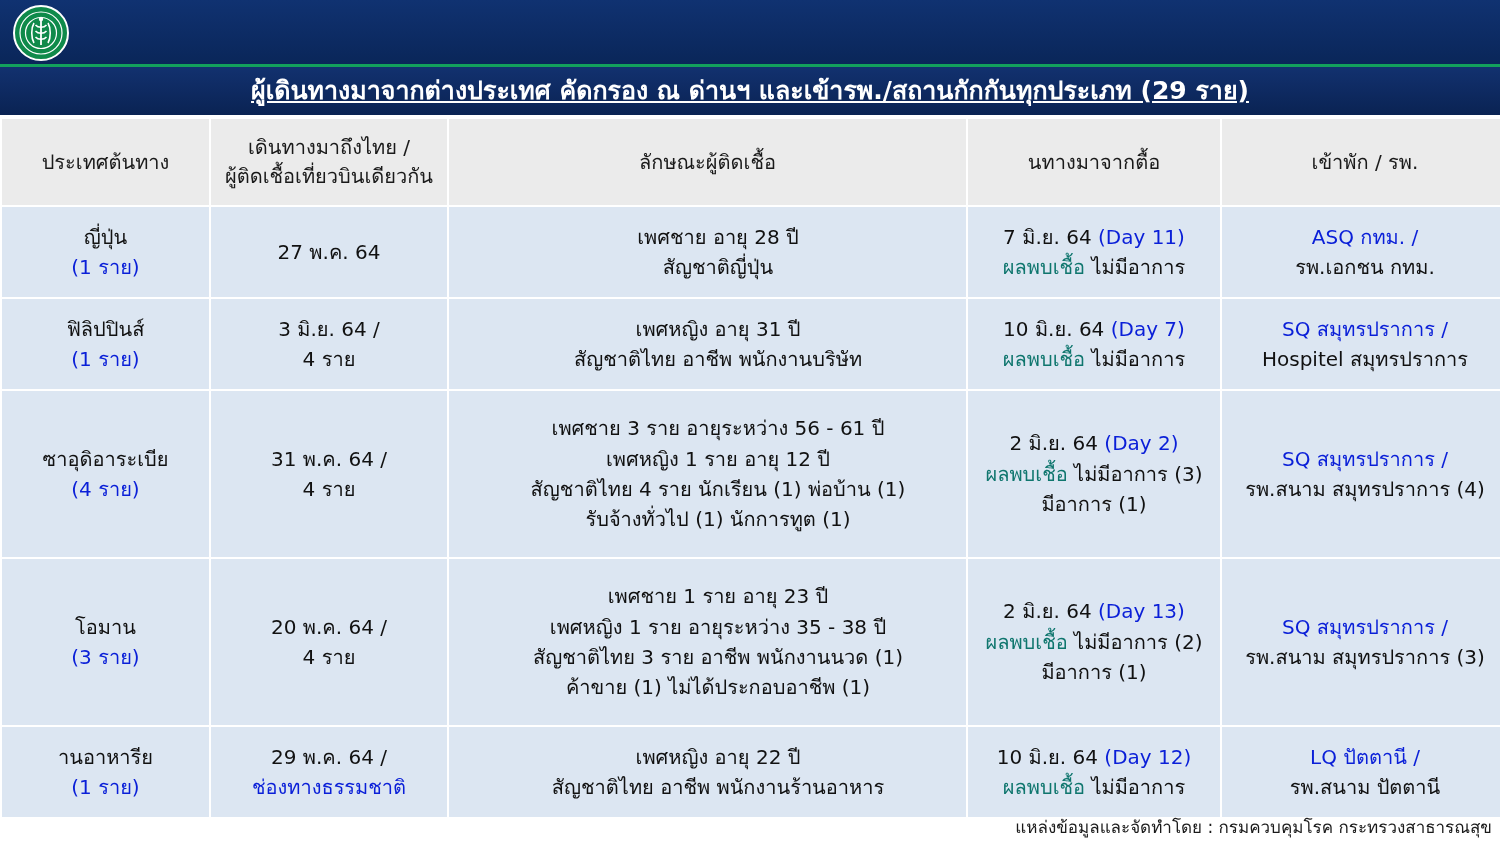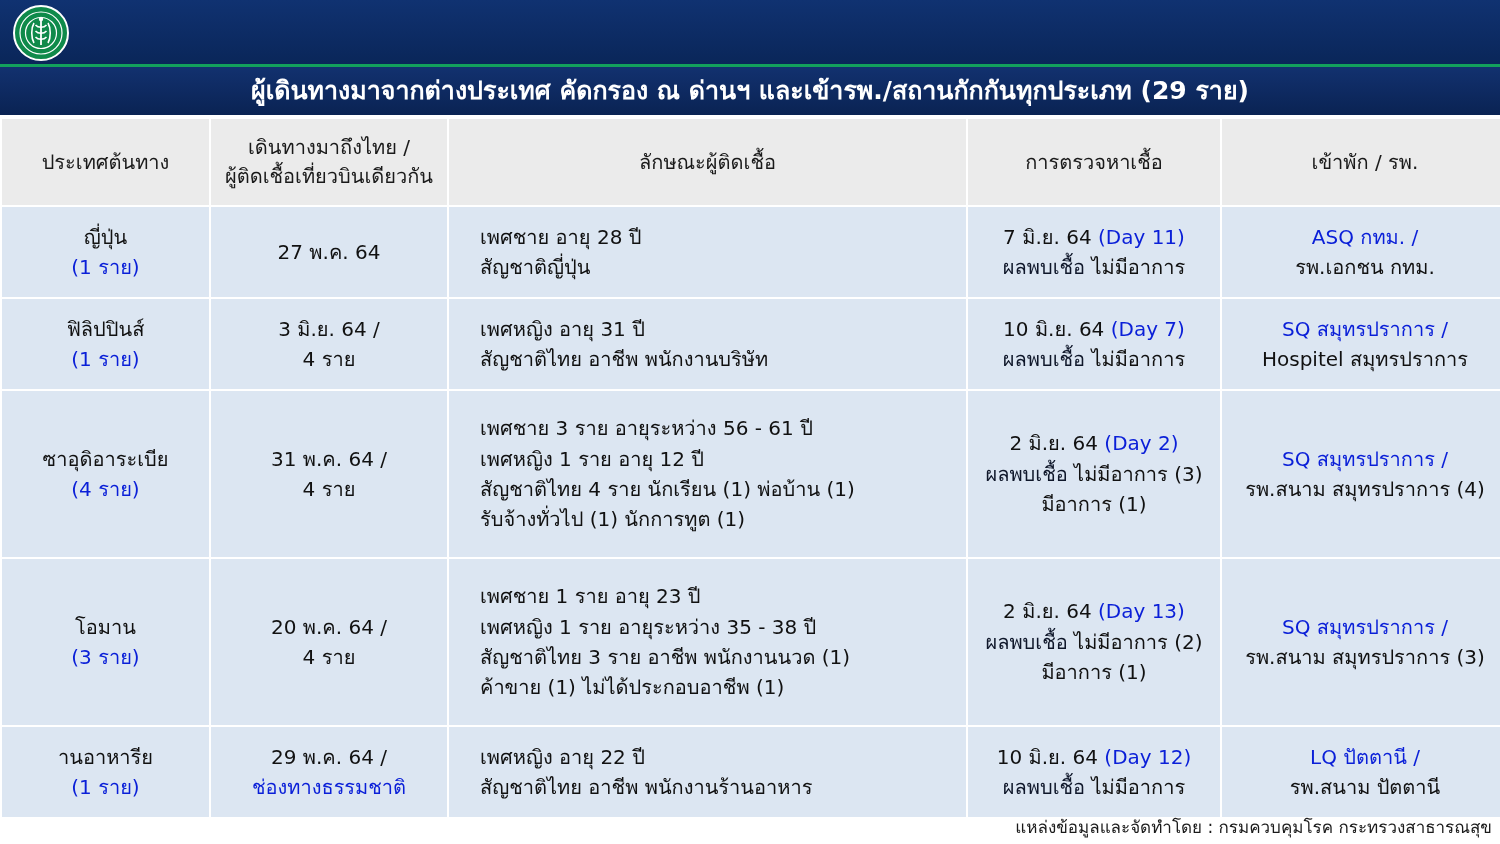--- a/index.html
+++ b/index.html
@@ -56,20 +56,21 @@
     display: flex;
     align-items: center;
     justify-content: center;
   }
   .subtitle-text {
     font-size: 25px;
     font-weight: bold;
     color: #ffffff;
     line-height: 1;
     padding-bottom: 2px;
+    text-decoration: underline;
   }
 
   
   .table {
     width: 1500px;
     border-collapse: separate;
     border-spacing: 2px 2px;
     table-layout: fixed;
     margin-top: 2px;
   }
@@ -92,27 +93,27 @@
   }
   .table td {
     background: #dce6f2;
     font-size: 20px;
     color: #111111;
     vertical-align: middle;
     padding: 8px 10px;
     line-height: 1.52;
   }
   td.center { text-align: center; }
-  td.left { text-align: left; padding-left: 31px; }
+  td.left { text-align: center; padding-left: 31px; }
 
   .country-name { display: block; }
   .country-count { display: block; color: #0a1fd8; }
 
   .blue { color: #0a1fd8; }
-  .red { color: #0f172a; }
+  .red { color: #0f766e; }
   .line { display: block; white-space: nowrap; }
 
   .r-small { height: 90px; }
   .r-large { height: 166px; }
 
   
   .footer {
     position: absolute;
     right: 8px;
     bottom: 4px;
@@ -157,21 +158,21 @@
         <col class="c5">
     </colgroup>
     <thead>
       <tr>
         <th>ประเทศต้นทาง</th>
         <th>
           <span class="line">เดินทางมาถึงไทย /</span>
           <span class="line">ผู้ติดเชื้อเที่ยวบินเดียวกัน</span>
         </th>
         <th>ลักษณะผู้ติดเชื้อ</th>
-        <th>การตรวจหาเชื้อ</th>
+        <th>นทางมาจากตื้อ</th>
         <th>เข้าพัก / รพ.</th>
       </tr>
     </thead>
     <tbody>
 
       <tr class="r-small">
         <td class="center">
           <span class="country-name">ญี่ปุ่น</span>
           <span class="country-count">(1 ราย)</span>
         </td>

